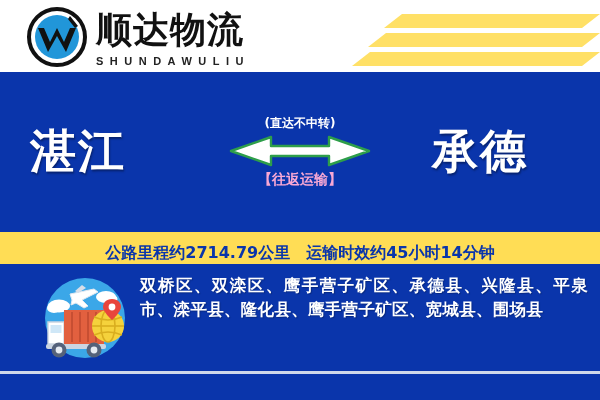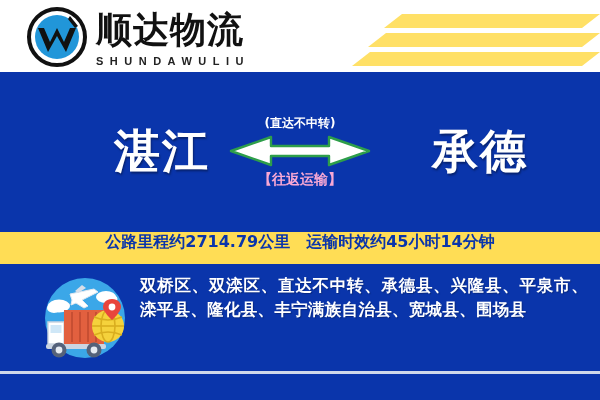--- a/index.html
+++ b/index.html
@@ -84,21 +84,21 @@
   .city {
     color: #ffffff;
     font-family: "DejaVu Sans", "Liberation Sans", sans-serif;
     font-size: 46px;
     font-weight: 700;
     letter-spacing: 2px;
     width: 180px;
     text-align: center;
     text-shadow: 1px 2px 2px rgba(0,0,0,0.35);
   }
-  .city-origin { text-align: right; }
+  .city-origin { text-align: left; }
   .city-dest { text-align: center; }
   .mid {
     width: 180px;
     display: flex;
     flex-direction: column;
     align-items: center;
     justify-content: center;
   }
   .mid-top {
     color: #ffffff;
@@ -120,21 +120,21 @@
     width: 150px; height: 34px;
   }
 
   
   .yellow-bar {
     position: absolute;
     left: 0; top: 232px;
     width: 600px; height: 32px;
     background: #ffdd55;
     display: flex;
-    align-items: flex-start;
+    align-items: flex-end;
     justify-content: center;
   }
   .yellow-bar-text {
     color: #0a35ab;
     font-family: "DejaVu Sans", "Liberation Sans", sans-serif;
     font-size: 16px;
     font-weight: 700;
     letter-spacing: 0px;
     white-space: nowrap;
   }
@@ -274,19 +274,19 @@
           <line x1="54" y1="50" x2="86" y2="50"></line>
           <path d="M56 41 Q70 47 84 41"></path>
           <path d="M56 59 Q70 53 84 59"></path>
         </g>
 
         <path d="M74 23 C80 23 83 27 83 31 C83 36 74 44 74 44 C74 44 65 36 65 31 C65 27 68 23 74 23 Z" fill="#e8453c"></path>
         <circle cx="74" cy="31" r="3.4" fill="#ffffff"></circle>
       </svg>
     </div>
 
-    <div class="districts-text">双桥区、双滦区、直达不中转、承德县、兴隆县、平泉市、滦平县、隆化县、丰宁满族自治县、宽城县、围场县</div>
+    <div class="districts-text">双桥区、双滦区、鹰手营子矿区、承德县、兴隆县、平泉市、滦平县、隆化县、鹰手营子矿区、宽城县、围场县</div>
   </div>
 
   <div class="divider"></div>
   <div class="footer-band"></div>
 
 </div>
 
 </body></html>

